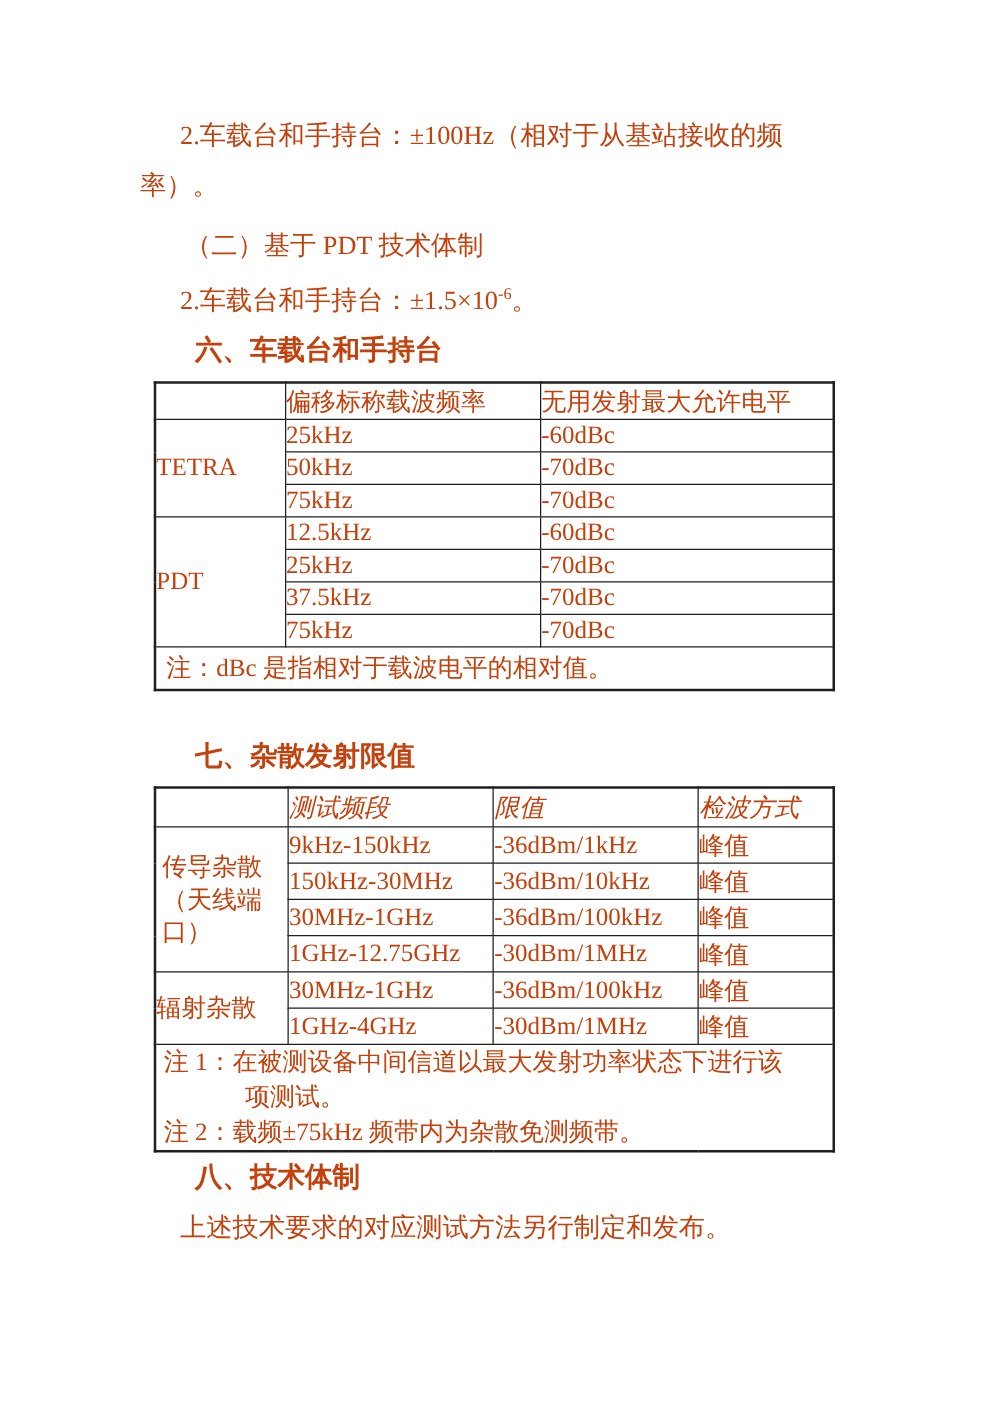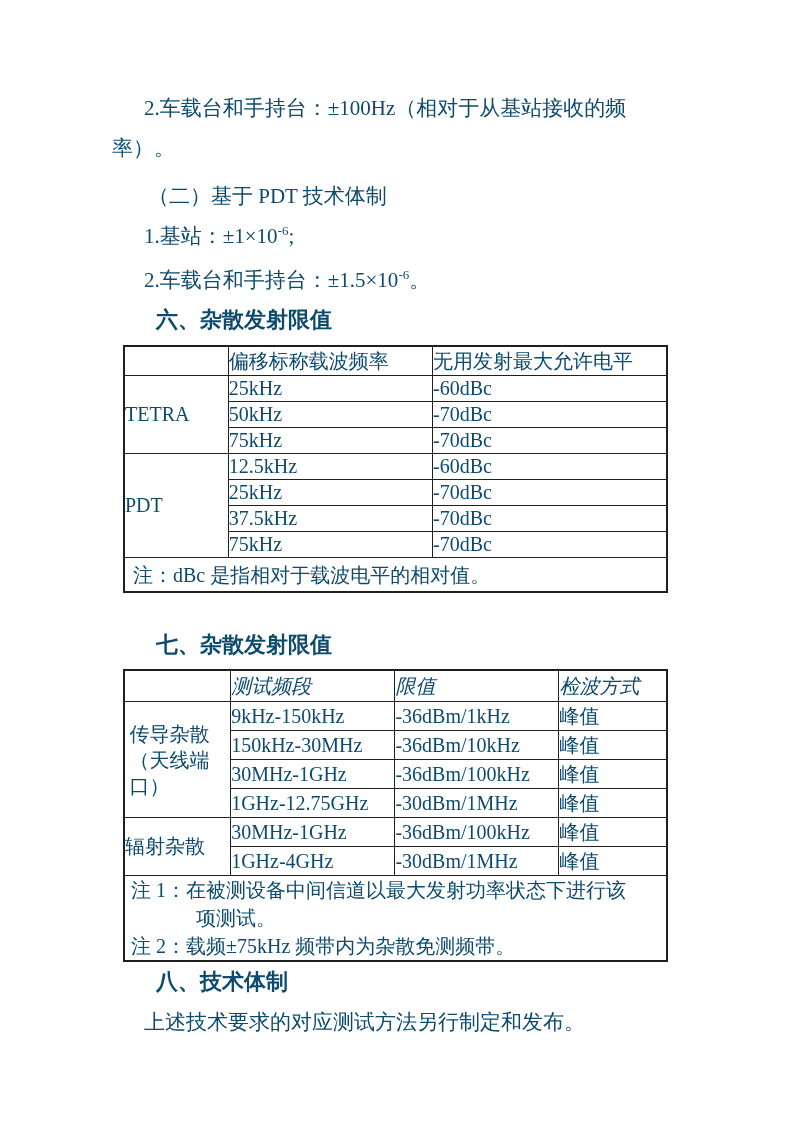--- a/index.html
+++ b/index.html
@@ -2,21 +2,21 @@
 <html><head>
 <meta charset="utf-8">
 <style>
   html,body { margin:0; padding:0; background:#ffffff; }
   .page {
     position:relative;
     width:786px; height:1122px;
     box-sizing:border-box;
     background:#ffffff;
     padding:88px 118px 0 112px;
-    color:#0c4a6e;
+    color:#c2410c;
     font-family:"Liberation Serif","DejaVu Serif",serif;
     overflow:hidden;
   }
   .bodyline {
     font-size:21px;
     line-height:40px;
     white-space:nowrap;
   }
   .indent { padding-left:32px; }
   .indent-sub { padding-left:36px; }
@@ -67,28 +67,25 @@
 </head>
 <body>
 
 <div class="page">
 
   <div class="bodyline indent">2.车载台和手持台：±100Hz（相对于从基站接收的频</div>
   <div class="bodyline">率）。</div>
 
   <div class="bodyline indent-sub sub">（二）基于 PDT 技术体制</div>
 
-  <div class="bodyline indent">
-    <span>1.基站：±1×10</span><sup>-6</sup><span>;</span>
-  </div>
   <div class="bodyline indent item2">
     <span>2.车载台和手持台：±1.5×10</span><sup>-6</sup><span>。</span>
   </div>
 
-  <div class="heading">六、杂散发射限值</div>
+  <div class="heading">六、车载台和手持台</div>
 
   <table class="doc-table t1">
     <colgroup>
         <col style="width:105px">
         <col style="width:207px">
         <col style="width:238px">
       </colgroup>
     <tbody>
         <tr>
       <td class="hdr"></td>

